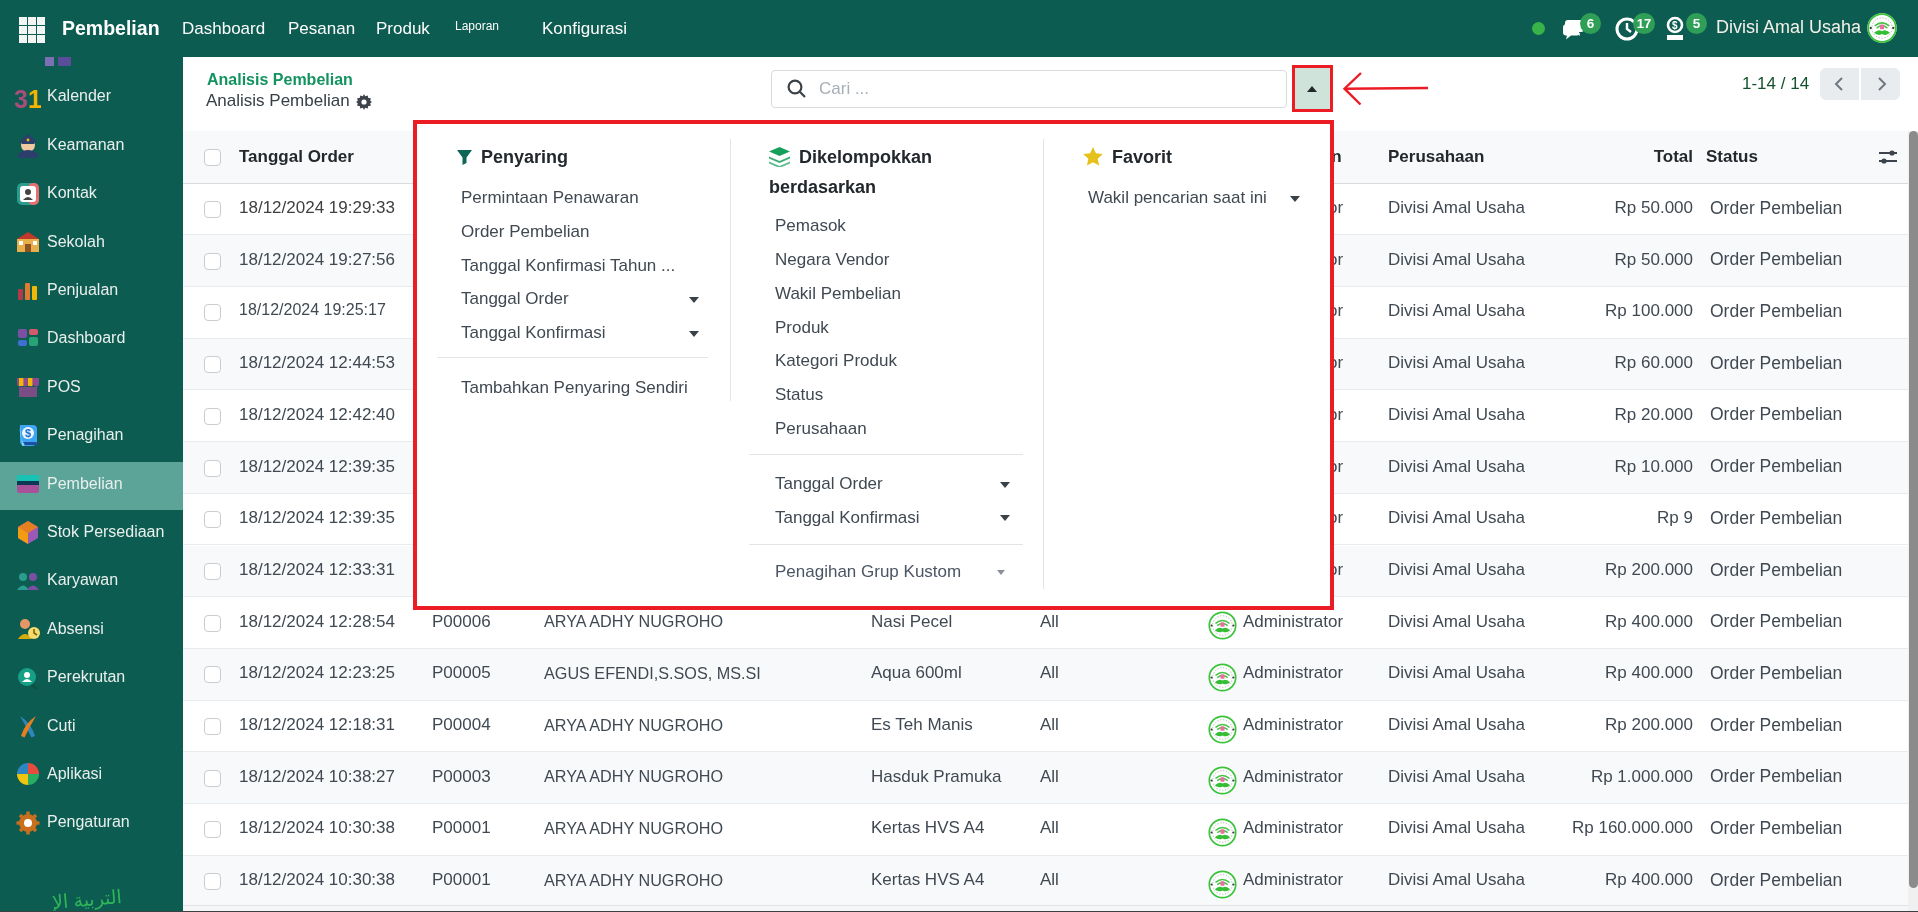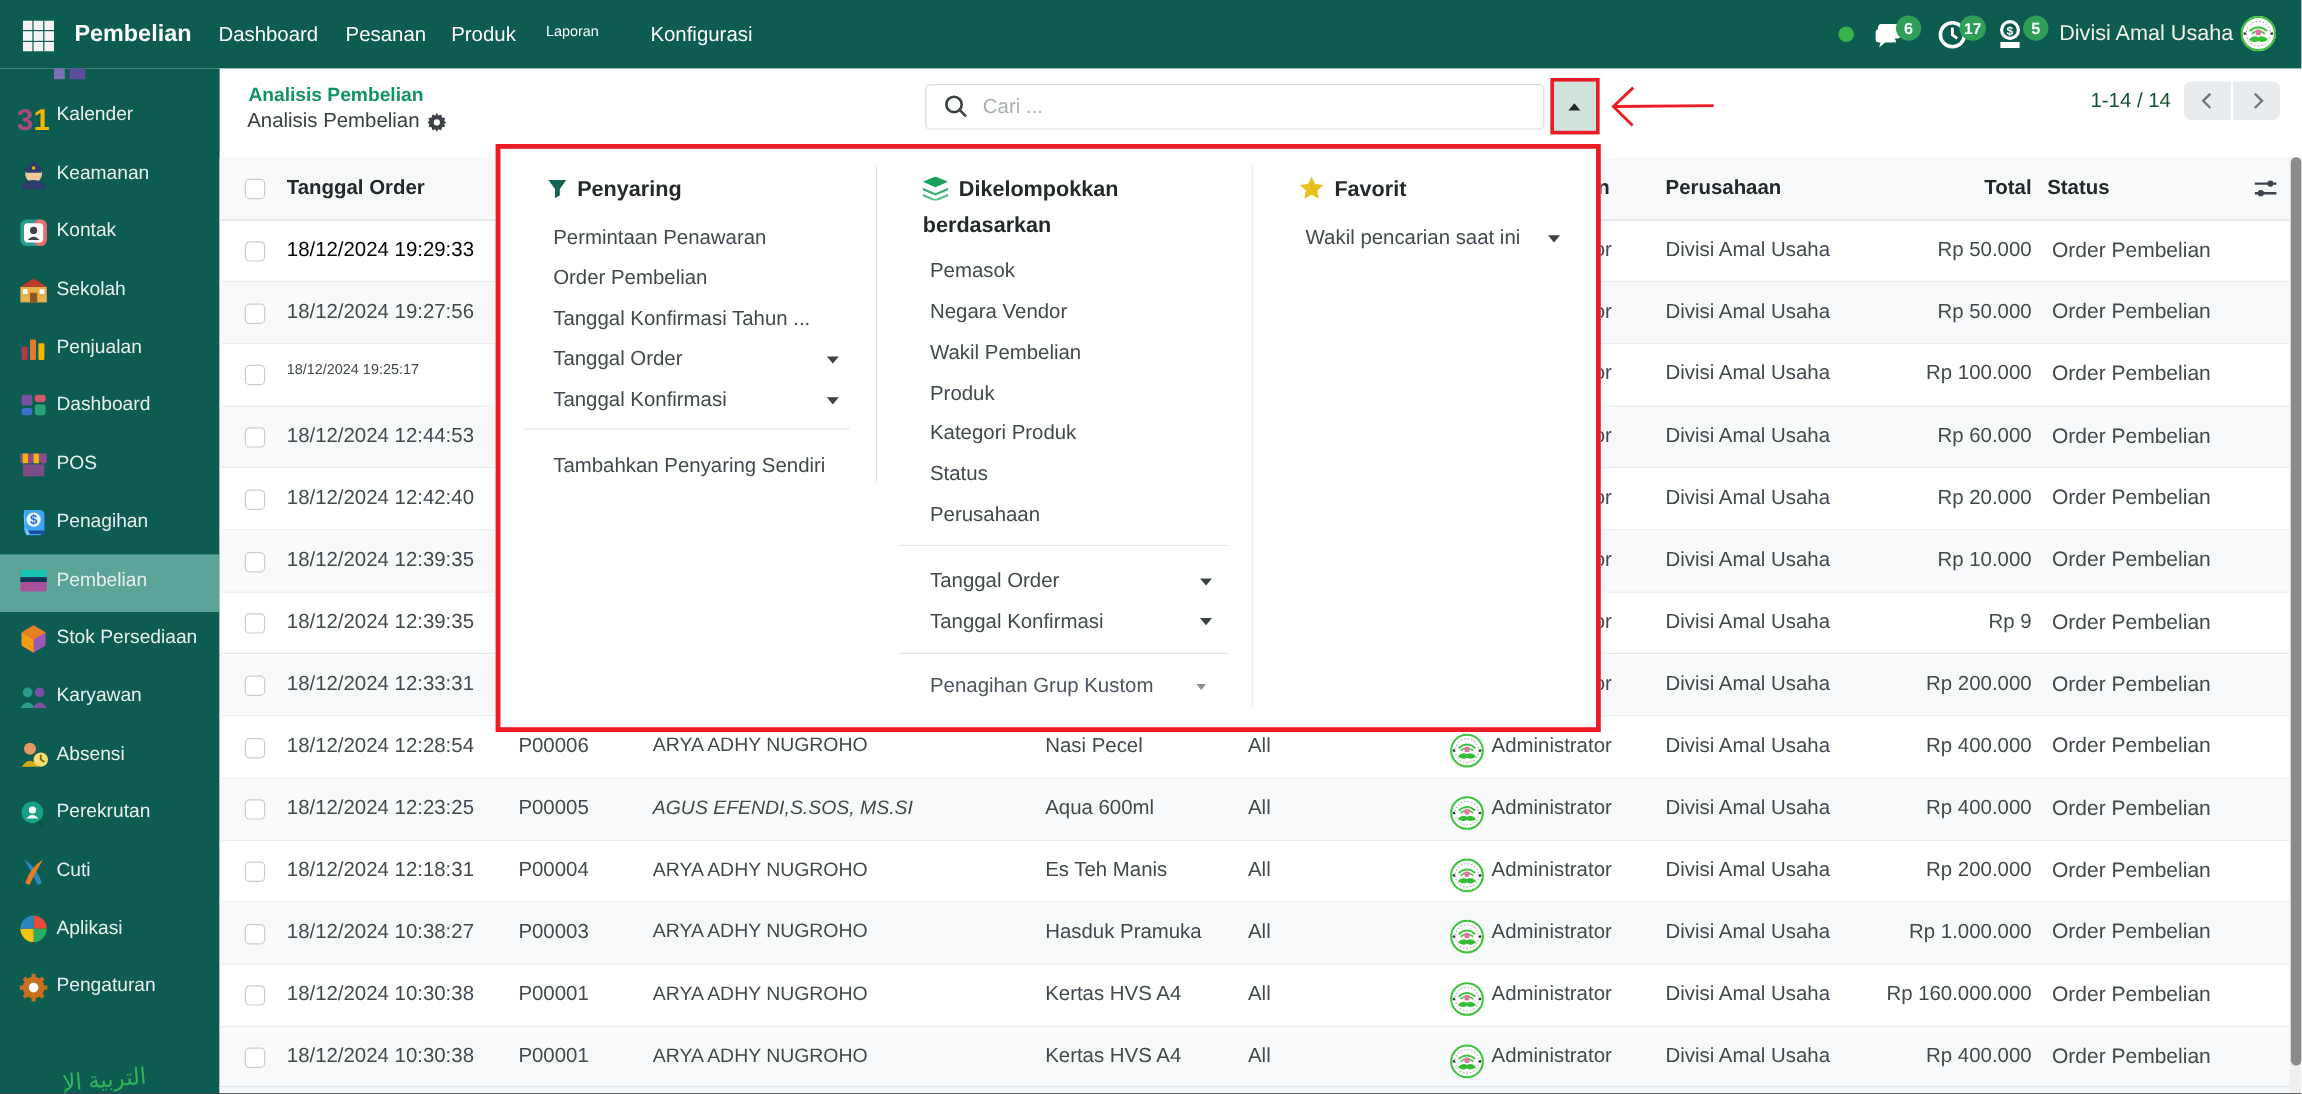--- a/index.html
+++ b/index.html
@@ -216,21 +216,21 @@
 <div class="txt" style="right:225px;top:147.3px;font-size:17px;color:#23282d;font-weight:bold;">Total</div>
 <div class="txt" style="left:1706px;top:147.3px;font-size:17px;color:#23282d;font-weight:bold;">Status</div>
 <svg class="abs" style="left:1877px;top:146px" width="22" height="22" viewBox="0 0 22 22">
 <path d="M2 7 H20" stroke="#3c434a" stroke-width="2"></path>
 <circle cx="15" cy="7" r="2.6" fill="#3c434a"></circle>
 <path d="M2 15 H20" stroke="#3c434a" stroke-width="2"></path>
 <circle cx="7" cy="15" r="2.6" fill="#3c434a"></circle>
 </svg>
 <div class="abs" style="left:183px;top:183.6px;width:1725px;height:51.7px;background:#ffffff;border-bottom:1px solid #e9ebee"></div>
 <div class="abs" style="left:204px;top:200.9px;width:17px;height:17px;border:1px solid #c9cdd2;border-radius:4px;background:#fff"></div>
-<div class="txt" style="left:239px;top:197.9px;font-size:17px;color:#000000;">18/12/2024 19:29:33</div>
+<div class="txt" style="left:239px;top:197.9px;font-size:17px;color:#404040;">18/12/2024 19:29:33</div>
 <div class="txt" style="left:432px;top:197.9px;font-size:17px;color:#404952;">P00014</div>
 <div class="txt" style="left:544px;top:198.4px;font-size:16.2px;color:#404952;">ARYA ADHY NUGROHO</div>
 <div class="txt" style="left:871px;top:197.9px;font-size:17px;color:#404952;">Teh Botol</div>
 <div class="txt" style="left:1040px;top:197.9px;font-size:17px;color:#404952;">All</div>
 <div class="abs" style="left:1208px;top:197.4px;width:29px;height:29px"><svg width="29" height="29" viewBox="0 0 29 29">
 <circle cx="14.5" cy="14.5" r="14" fill="#fff"></circle>
 <circle cx="14.5" cy="14.5" r="13.2" fill="none" stroke="#3cc33c" stroke-width="1.7"></circle>
 <circle cx="14.5" cy="14.5" r="9.8" fill="none" stroke="#a8b0a8" stroke-width="0.9" stroke-dasharray="1.3 1.6"></circle>
 <path d="M7.5 12.5 Q14.5 6.5 21.5 12.5" fill="none" stroke="#45c445" stroke-width="1.6"></path>
 <path d="M9.3 14.6 Q14.5 10.2 19.7 14.6" fill="none" stroke="#45c445" stroke-width="1.4"></path>
@@ -260,21 +260,21 @@
 <rect x="12.4" y="11.2" width="4.2" height="4.6" rx="1.2" fill="#e86f9e"></rect>
 <circle cx="3.6" cy="14.5" r="1.1" fill="#3a3a3a"></circle>
         <circle cx="25.4" cy="14.5" r="1.1" fill="#3a3a3a"></circle>
 </svg></div>
 <div class="txt" style="left:1243px;top:249.7px;font-size:17px;color:#404952;">Administrator</div>
 <div class="txt" style="left:1388px;top:249.7px;font-size:17px;color:#404952;">Divisi Amal Usaha</div>
 <div class="txt" style="right:225px;top:249.7px;font-size:17px;color:#404952;">Rp 50.000</div>
 <div class="txt" style="left:1710px;top:249.4px;font-size:17.5px;color:#404952;">Order Pembelian</div>
 <div class="abs" style="left:183px;top:287.0px;width:1725px;height:51.7px;background:#ffffff;border-bottom:1px solid #e9ebee"></div>
 <div class="abs" style="left:204px;top:304.4px;width:17px;height:17px;border:1px solid #c9cdd2;border-radius:4px;background:#fff"></div>
-<div class="txt" style="left:239px;top:301.4px;font-size:12px;color:#404952;">18/12/2024 19:25:17</div>
+<div class="txt" style="left:239px;top:301.4px;font-size:16px;color:#404952;">18/12/2024 19:25:17</div>
 <div class="txt" style="left:432px;top:301.4px;font-size:17px;color:#404952;">P00012</div>
 <div class="txt" style="left:544px;top:301.9px;font-size:16.2px;color:#404952;">ARYA ADHY NUGROHO</div>
 <div class="txt" style="left:871px;top:301.4px;font-size:17px;color:#404952;">Aqua 600ml</div>
 <div class="txt" style="left:1040px;top:301.4px;font-size:17px;color:#404952;">All</div>
 <div class="abs" style="left:1208px;top:300.9px;width:29px;height:29px"><svg width="29" height="29" viewBox="0 0 29 29">
 <circle cx="14.5" cy="14.5" r="14" fill="#fff"></circle>
 <circle cx="14.5" cy="14.5" r="13.2" fill="none" stroke="#3cc33c" stroke-width="1.7"></circle>
 <circle cx="14.5" cy="14.5" r="9.8" fill="none" stroke="#a8b0a8" stroke-width="0.9" stroke-dasharray="1.3 1.6"></circle>
 <path d="M7.5 12.5 Q14.5 6.5 21.5 12.5" fill="none" stroke="#45c445" stroke-width="1.6"></path>
 <path d="M9.3 14.6 Q14.5 10.2 19.7 14.6" fill="none" stroke="#45c445" stroke-width="1.4"></path>
@@ -416,21 +416,21 @@
         <circle cx="25.4" cy="14.5" r="1.1" fill="#3a3a3a"></circle>
 </svg></div>
 <div class="txt" style="left:1243px;top:611.6px;font-size:17px;color:#404952;">Administrator</div>
 <div class="txt" style="left:1388px;top:611.6px;font-size:17px;color:#404952;">Divisi Amal Usaha</div>
 <div class="txt" style="right:225px;top:611.6px;font-size:17px;color:#404952;">Rp 400.000</div>
 <div class="txt" style="left:1710px;top:611.3px;font-size:17.5px;color:#404952;">Order Pembelian</div>
 <div class="abs" style="left:183px;top:648.9px;width:1725px;height:51.7px;background:#f8f9fa;border-bottom:1px solid #e9ebee"></div>
 <div class="abs" style="left:204px;top:666.2px;width:17px;height:17px;border:1px solid #c9cdd2;border-radius:4px;background:#fff"></div>
 <div class="txt" style="left:239px;top:663.2px;font-size:17px;color:#404952;">18/12/2024 12:23:25</div>
 <div class="txt" style="left:432px;top:663.2px;font-size:17px;color:#404952;">P00005</div>
-<div class="txt" style="left:544px;top:663.8px;font-size:16.2px;color:#404952;font-style:italic;">AGUS EFENDI,S.SOS, MS.SI</div>
+<div class="txt" style="left:544px;top:663.8px;font-size:16.2px;color:#404952;">AGUS EFENDI,S.SOS, MS.SI</div>
 <div class="txt" style="left:871px;top:663.2px;font-size:17px;color:#404952;">Aqua 600ml</div>
 <div class="txt" style="left:1040px;top:663.2px;font-size:17px;color:#404952;">All</div>
 <div class="abs" style="left:1208px;top:662.8px;width:29px;height:29px"><svg width="29" height="29" viewBox="0 0 29 29">
 <circle cx="14.5" cy="14.5" r="14" fill="#fff"></circle>
 <circle cx="14.5" cy="14.5" r="13.2" fill="none" stroke="#3cc33c" stroke-width="1.7"></circle>
 <circle cx="14.5" cy="14.5" r="9.8" fill="none" stroke="#a8b0a8" stroke-width="0.9" stroke-dasharray="1.3 1.6"></circle>
 <path d="M7.5 12.5 Q14.5 6.5 21.5 12.5" fill="none" stroke="#45c445" stroke-width="1.6"></path>
 <path d="M9.3 14.6 Q14.5 10.2 19.7 14.6" fill="none" stroke="#45c445" stroke-width="1.4"></path>
 <path d="M6.8 19.2 Q11 15.2 14.5 17.6 Q18 15.2 22.2 19.2 Q18.5 22.6 14.5 20.4 Q10.5 22.6 6.8 19.2 Z" fill="#35bd35"></path>
 <rect x="12.4" y="11.2" width="4.2" height="4.6" rx="1.2" fill="#e86f9e"></rect>

